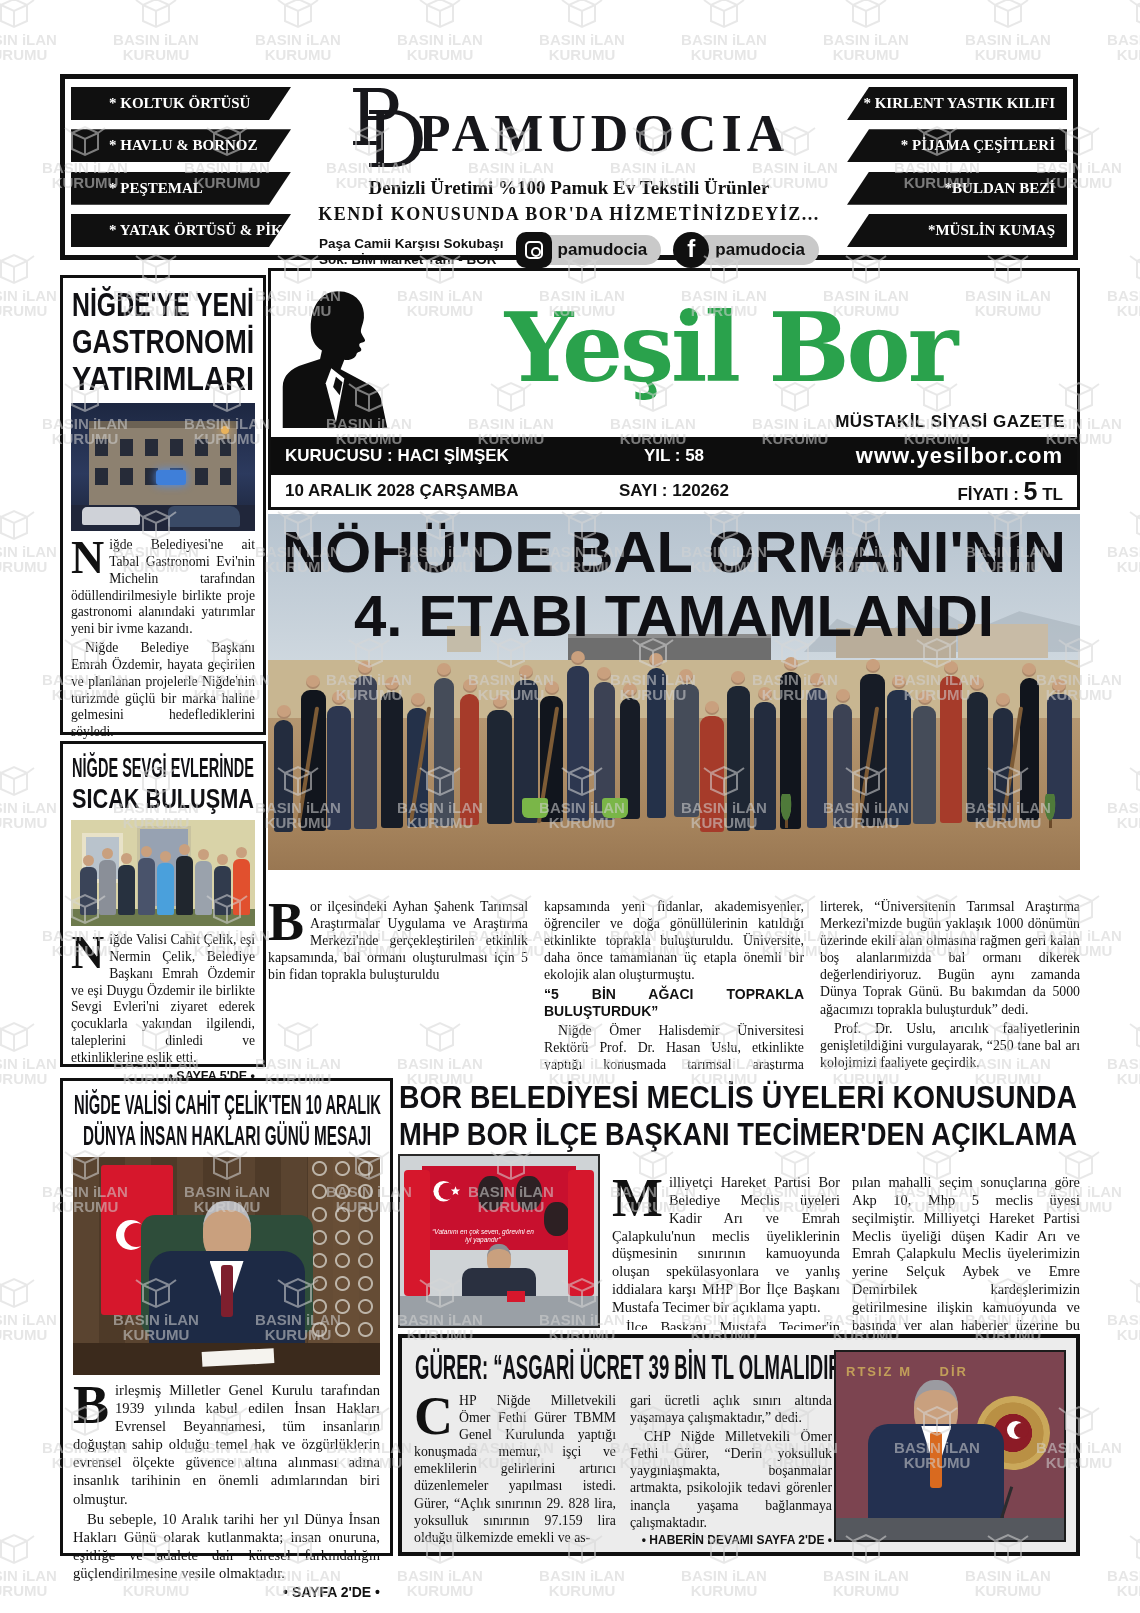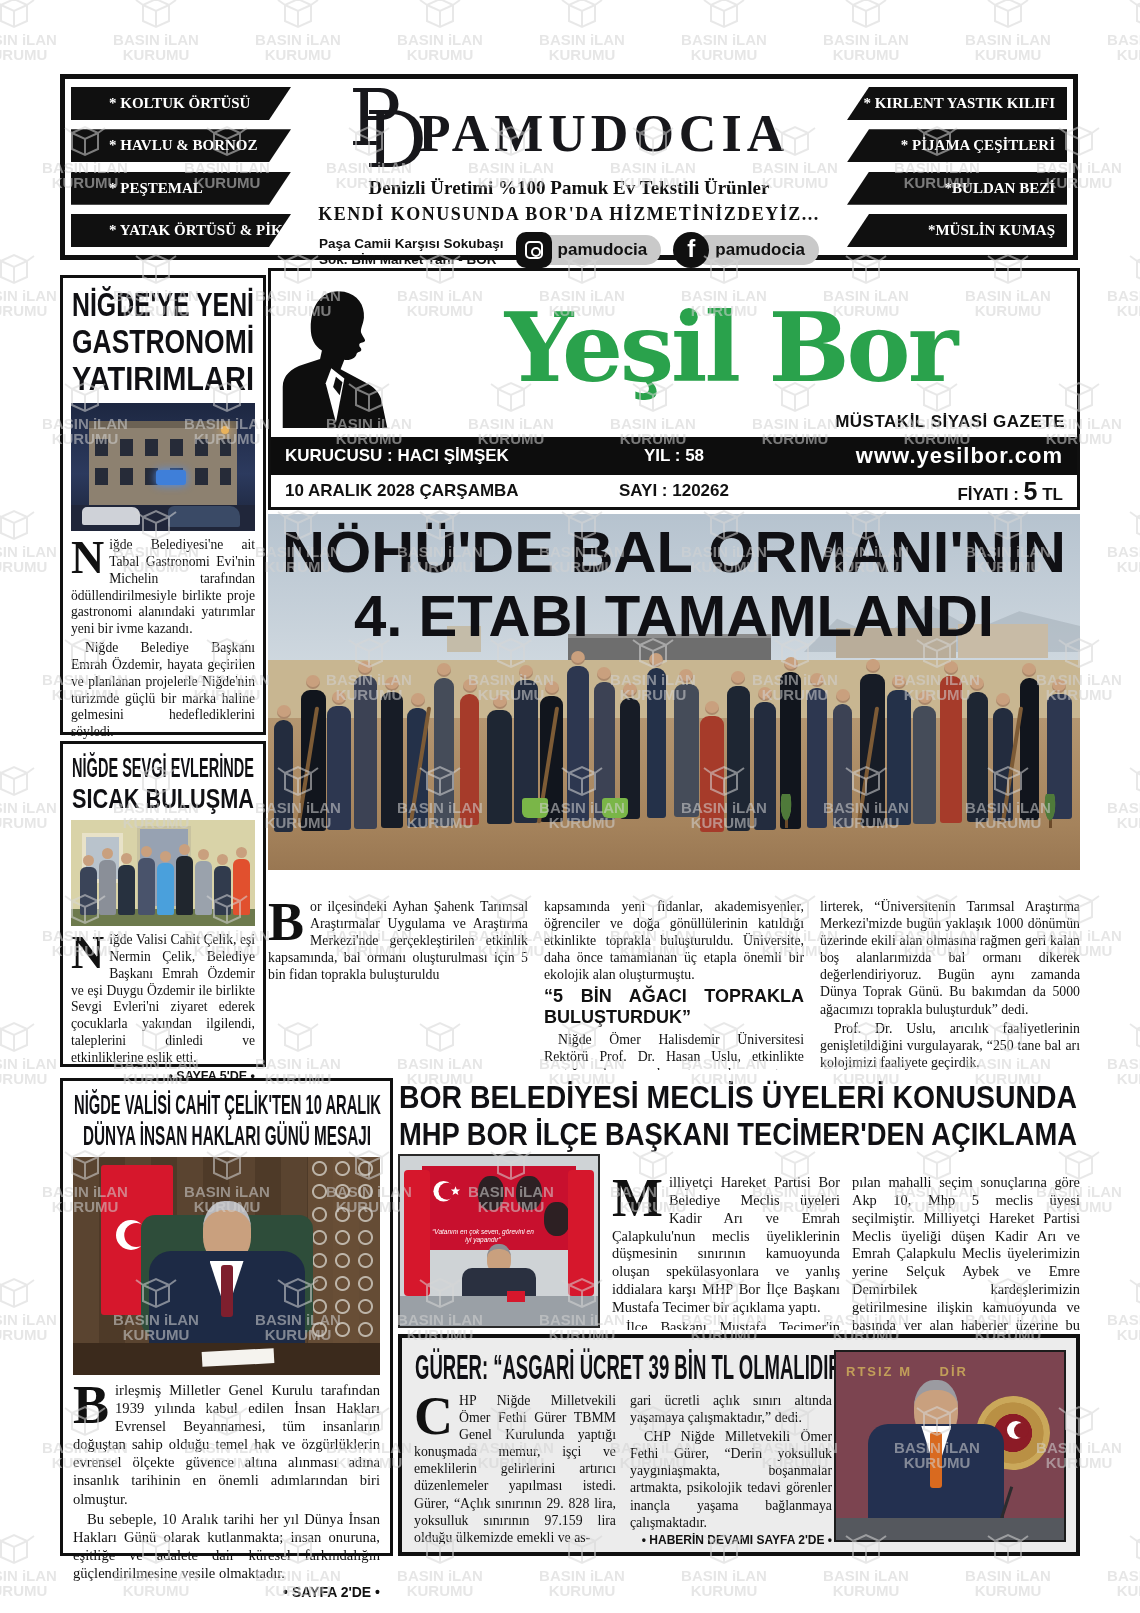--- a/index.html
+++ b/index.html
@@ -62,21 +62,21 @@
 
   
   .serif{font-family:"Liberation Serif",serif;text-align:justify;}
   .bp{margin:0 0 2px 0;line-height:1.24;}
   .indent{text-indent:14px;}
   .dc::first-letter{float:left;font-family:"Liberation Serif",serif;font-weight:bold;
                     font-size:54px;line-height:42px;padding:3px 6px 0 0;}
   .dc-sm::first-letter{float:left;font-family:"Liberation Serif",serif;font-weight:bold;
                     font-size:46px;line-height:36px;padding:3px 5px 0 0;}
   .pref{font-family:"Liberation Sans",sans-serif;font-weight:bold;font-size:12.5px;text-align:right;margin-top:1px;}
-  .subhead{font-family:"Liberation Sans",sans-serif;font-weight:bold;font-size:18px;line-height:1.15;margin:3px 0;}
+  .subhead{font-family:"Liberation Sans",sans-serif;font-weight:bold;font-size:14px;line-height:1.15;margin:3px 0;}
 
   
   .art-gastro{left:60px;top:275px;width:206px;height:460px;padding:8px;}
   .art-sevgi{left:60px;top:741px;width:206px;height:326px;padding:8px;}
   .ph{position:relative;overflow:hidden;margin:6px 0;}
   .ph-gastro{height:128px;background:linear-gradient(#1d2741,#2c3a5e 55%,#1a2236);}
   .g-bld{position:absolute;left:10%;top:14%;width:80%;height:60%;background:#8d8170;border-top:7px solid #6c6254;}
   .g-win{position:absolute;left:4%;width:92%;height:22%;background:
          repeating-linear-gradient(90deg,#262b38 0 13px,transparent 13px 25px);}
   .g-sign{position:absolute;left:46%;top:52%;width:30px;height:15px;background:#3f7fd9;border-radius:3px;box-shadow:0 0 8px #4d8df0;}

